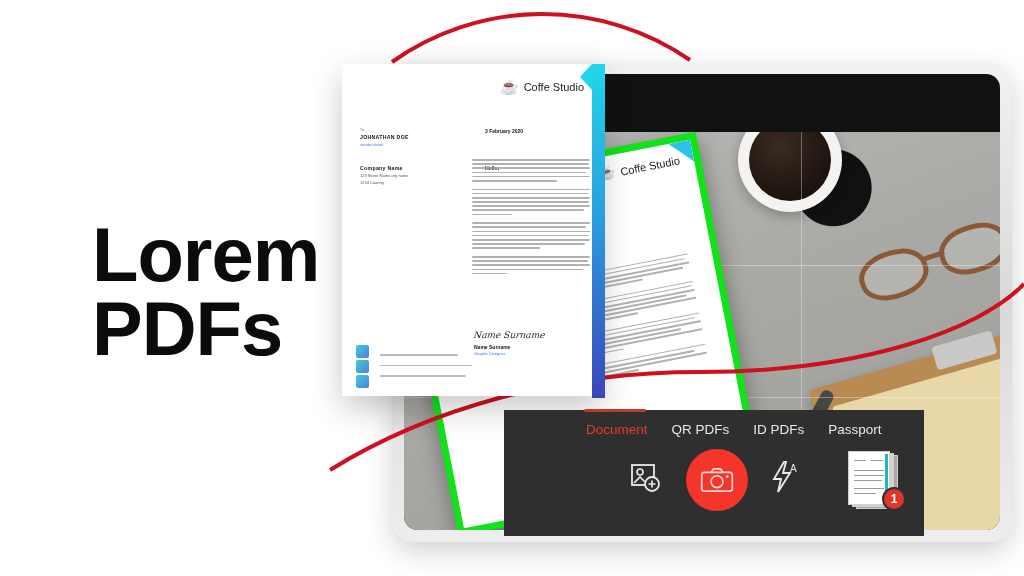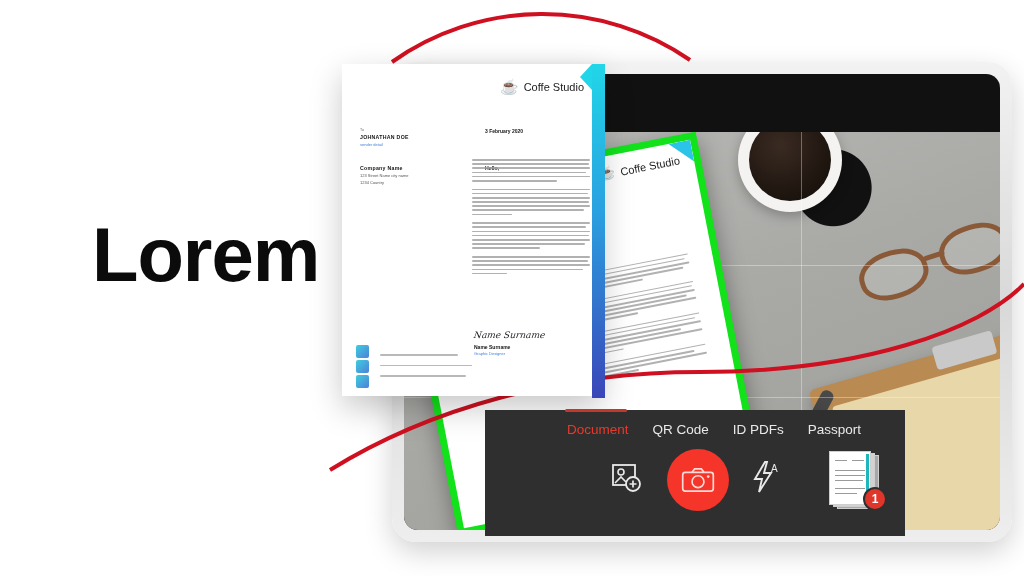--- a/index.html
+++ b/index.html
@@ -167,21 +167,21 @@
     z-index: 9;
   }
   #cyanbar::before {
     content:""; position:absolute; left:-12px; top:0; width:0; height:0;
     border-top: 13px solid transparent; border-bottom: 13px solid transparent;
     border-right: 12px solid #21d6e8;
   }
 
   
   #panel {
-    position: absolute; left: 485px; top: 410px; width: 420px; height: 126px;
+    position: absolute; left: 504px; top: 410px; width: 420px; height: 126px;
     background: #2f2f2f; z-index: 10;
   }
   #modes { display:flex; align-items:center; gap: 24px; padding: 12px 0 0 82px; }
   .mode {
     font-size: 13.5px; color: #e9e9e9; cursor: pointer; position: relative;
     padding-bottom: 4px;
   }
   .mode.active { color: #e8392c; }
   .mode.active::before {
     content:""; position:absolute; left:-2px; top:-13px; width: 100%; height: 3px;
@@ -217,20 +217,21 @@
 
 <div id="stage">
 
   <svg id="decor" width="1024" height="576" style="position:absolute;left:0;top:0;pointer-events:none;z-index:1">
     <path d="M 392 62 A 260 260 0 0 1 690 60" fill="none" stroke="#cf1020" stroke-width="4"></path>
     <path d="M 330 470 C 430 408 560 372 700 372 C 860 372 980 330 1024 284" fill="none" stroke="#cf1020" stroke-width="4"></path>
   </svg>
 
   <div id="headline">
     <span class="l">Lorem</span>
+    <span class="l">PDFs</span>
   </div>
 
   <div id="tablet">
     <div id="tablet-screen">
 
 
       <div id="scene">
         <div id="coffee"></div>
         <div id="glasses">
           <div class="lens l"></div>
@@ -397,21 +398,21 @@
         </div>
       </div>
     </div>
   </div>
 
   <div id="cyanbar"></div>
 
   <div id="panel">
     <div id="modes">
       <div class="mode active">Document</div>
-      <div class="mode">QR Code</div>
+      <div class="mode">QR PDFs</div>
       <div class="mode">ID PDFs</div>
       <div class="mode">Passport</div>
     </div>
 
     <div id="controls">
 
       <svg id="add-img" viewBox="0 0 32 30">
         <rect x="2" y="2" width="22" height="20" fill="none" stroke="#e9e9e9" stroke-width="1.8"></rect>
         <circle cx="10" cy="9" r="3" fill="none" stroke="#e9e9e9" stroke-width="1.6"></circle>
         <path d="M4 20l6-6 5 5" fill="none" stroke="#e9e9e9" stroke-width="1.6"></path>

